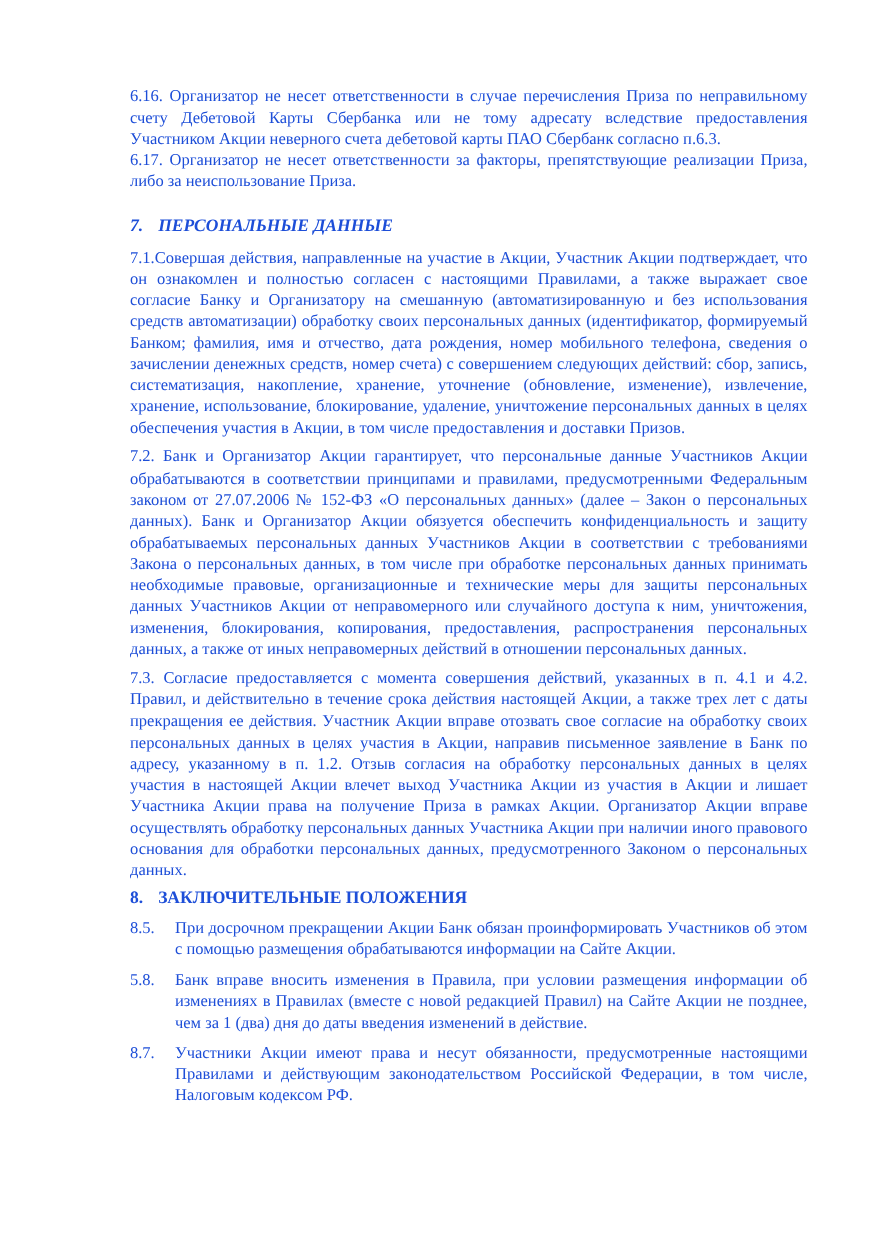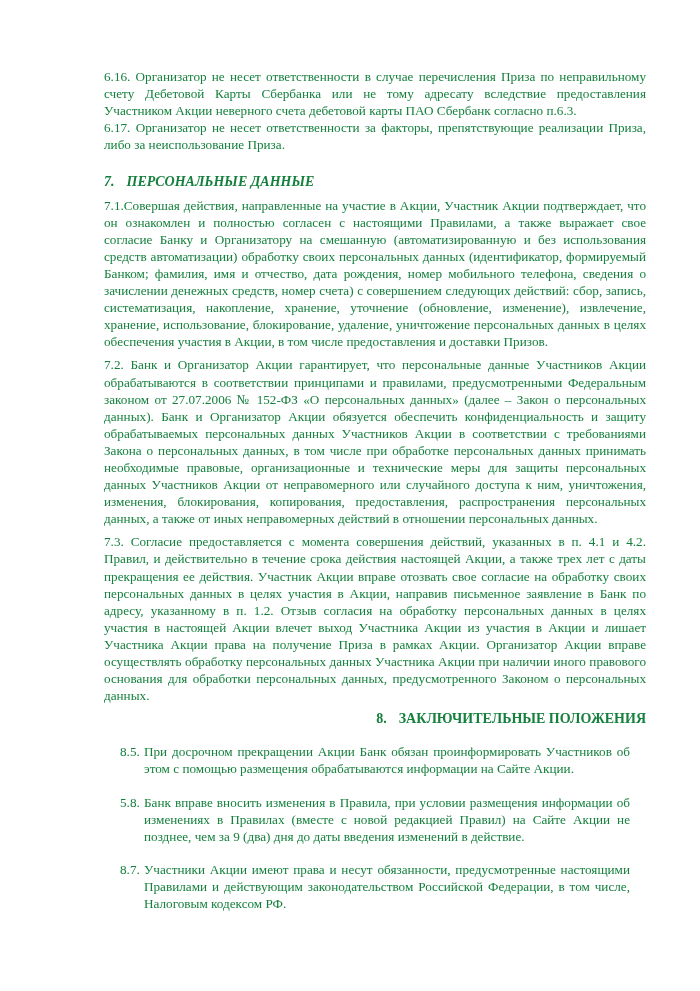--- a/index.html
+++ b/index.html
@@ -1,31 +1,31 @@
 <!DOCTYPE html>
 <html><head>
 <meta charset="utf-8">
 <style>
   html, body { margin:0; padding:0; background:#ffffff; }
   body { width:700px; height:991px; position:relative; overflow:hidden; }
   .page {
     position:absolute; left:104px; top:68px; width:542px;
     font-family:"Liberation Serif", "DejaVu Serif", serif;
-    font-size:13.2px; line-height:17.1px; color:#15803d;
+    font-size:13.2px; line-height:17.1px; color:#1d4ed8;
   }
   .p { margin:0; text-align:justify; }
   .sec-head {
     font-weight:bold; font-size:14px; margin:0;
   }
   .h7 { margin-top:20px; margin-bottom:6px;font-style:italic; }
   .h7 .num { margin-right:12px; }
-  .h8 { text-align:right; margin-top:6px; margin-bottom:6px; }
+  .h8 { text-align:left; margin-top:6px; margin-bottom:6px; }
   .h8 .num { margin-right:12px; }
   .gap { height:6px; }
-  .item8 { display:flex; margin:16px; }
+  .item8 { display:flex; margin:0;gap:12px; }
   .item8 .n { width:24px; flex:0 0 24px; }
   .item8 .t { flex:1; text-align:justify; }
   .item8 + .item8 { margin-top:7px; }
 </style>
 </head>
 <body>
 
 <div class="page">
 
   <p class="p">6.16. Организатор не несет ответственности в случае перечисления Приза по неправильному счету Дебетовой Карты Сбербанка или не тому адресату вследствие предоставления Участником Акции неверного счета дебетовой карты ПАО Сбербанк согласно п.6.3.</p>
@@ -44,20 +44,20 @@
   <h2 class="sec-head h8">
     <span class="num">8.</span><span>ЗАКЛЮЧИТЕЛЬНЫЕ ПОЛОЖЕНИЯ</span>
   </h2>
 
   <div class="item8">
     <span class="n">8.5.</span>
     <span class="t">При досрочном прекращении Акции Банк обязан проинформировать Участников об этом с помощью размещения обрабатываются информации на Сайте Акции.</span>
   </div>
   <div class="item8">
     <span class="n">5.8.</span>
-    <span class="t">Банк вправе вносить изменения в Правила, при условии размещения информации об изменениях в Правилах (вместе с новой редакцией Правил) на Сайте Акции не позднее, чем за 9 (два) дня до даты введения изменений в действие.</span>
+    <span class="t">Банк вправе вносить изменения в Правила, при условии размещения информации об изменениях в Правилах (вместе с новой редакцией Правил) на Сайте Акции не позднее, чем за 1 (два) дня до даты введения изменений в действие.</span>
   </div>
   <div class="item8">
     <span class="n">8.7.</span>
     <span class="t">Участники Акции имеют права и несут обязанности, предусмотренные настоящими Правилами и действующим законодательством Российской Федерации, в том числе, Налоговым кодексом РФ.</span>
   </div>
 
 </div>
 
 </body></html>

